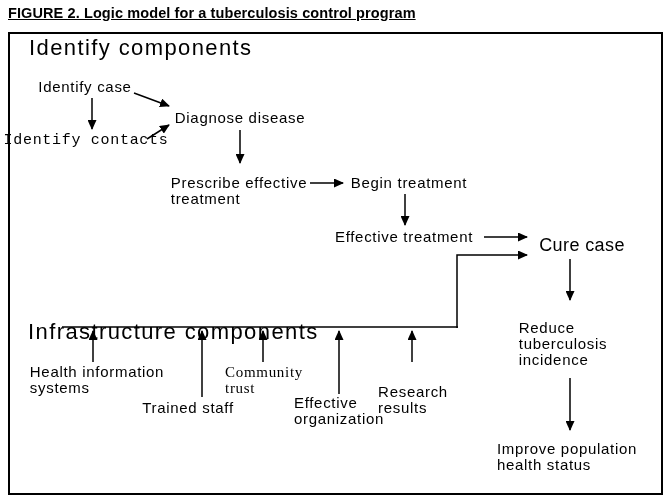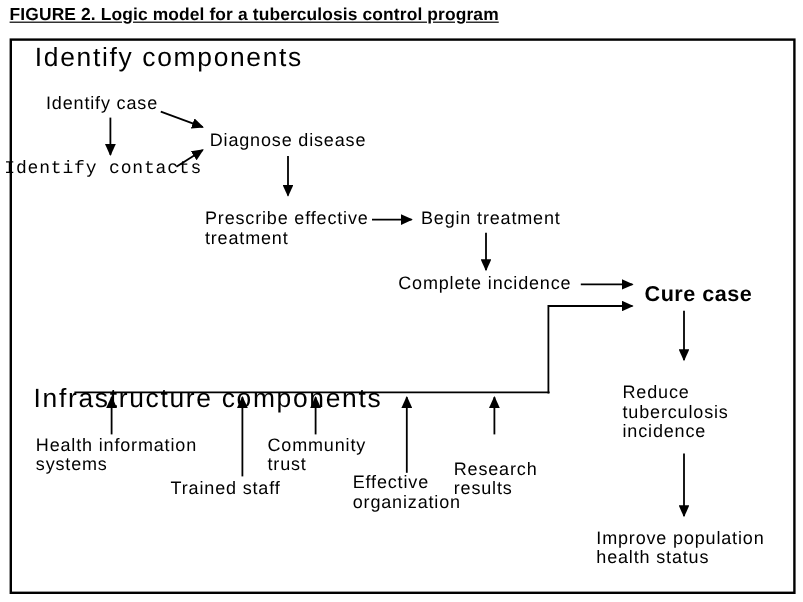--- a/index.html
+++ b/index.html
@@ -25,21 +25,21 @@
     font-size:22px; letter-spacing:1.4px;
     white-space:pre; line-height:26px;
   }
   .label {
     position:absolute;
     font-size:15px; letter-spacing:0.7px; line-height:16px;
     transform:translateX(-50%);
     white-space:pre;
   }
   .label.cure {
-    font-size:18px; letter-spacing:0.4px; line-height:21px;font-weight:bold;
+    font-size:18px; letter-spacing:0.4px; line-height:21px;
   }
   svg.arrow-layer {
     position:absolute; left:0; top:0;
     pointer-events:none;
   }
   svg.arrow-layer line, svg.arrow-layer polyline {
     stroke:#000000; stroke-width:1.5; fill:none;
   }
 </style>
 </head>
@@ -79,30 +79,30 @@
 
 <div class="heading" style="left:29px; top:35px;">Identify components</div>
 <div class="heading" style="left:28px; top:290px;margin-top:29px;">Infrastructure components</div>
 
 <div class="label" style="left:85px;  top:79px;">Identify case</div>
 <div class="label" style="left:86px;  top:133px;font-family:Liberation Mono, monospace;">Identify contacts</div>
 <div class="label" style="left:240px; top:110px;">Diagnose disease</div>
 <div class="label" style="left:239px; top:175px;">Prescribe effective
 treatment</div>
 <div class="label" style="left:409px; top:175px;">Begin treatment</div>
-<div class="label" style="left:404px; top:229px;">Complete incidence</div>
+<div class="label" style="left:404px; top:229px;">Effective treatment</div>
 
 <div class="label cure" style="left:582px; top:235px;">Cure case</div>
 <div class="label" style="left:563px; top:320px;">Reduce
 tuberculosis
 incidence</div>
 <div class="label" style="left:567px; top:441px;">Improve population
 health status</div>
 
 <div class="label" style="left:97px;  top:364px;">Health information
 systems</div>
 <div class="label" style="left:188px; top:400px;">Trained staff</div>
-<div class="label" style="left:264px; top:364px;">Community
+<div class="label" style="left:264px; top:364px;font-family:Liberation Serif, serif;">Community
 trust</div>
 <div class="label" style="left:339px; top:395px;">Effective
 organization</div>
 <div class="label" style="left:413px; top:384px;">Research
 results</div>
 
 </body></html>

